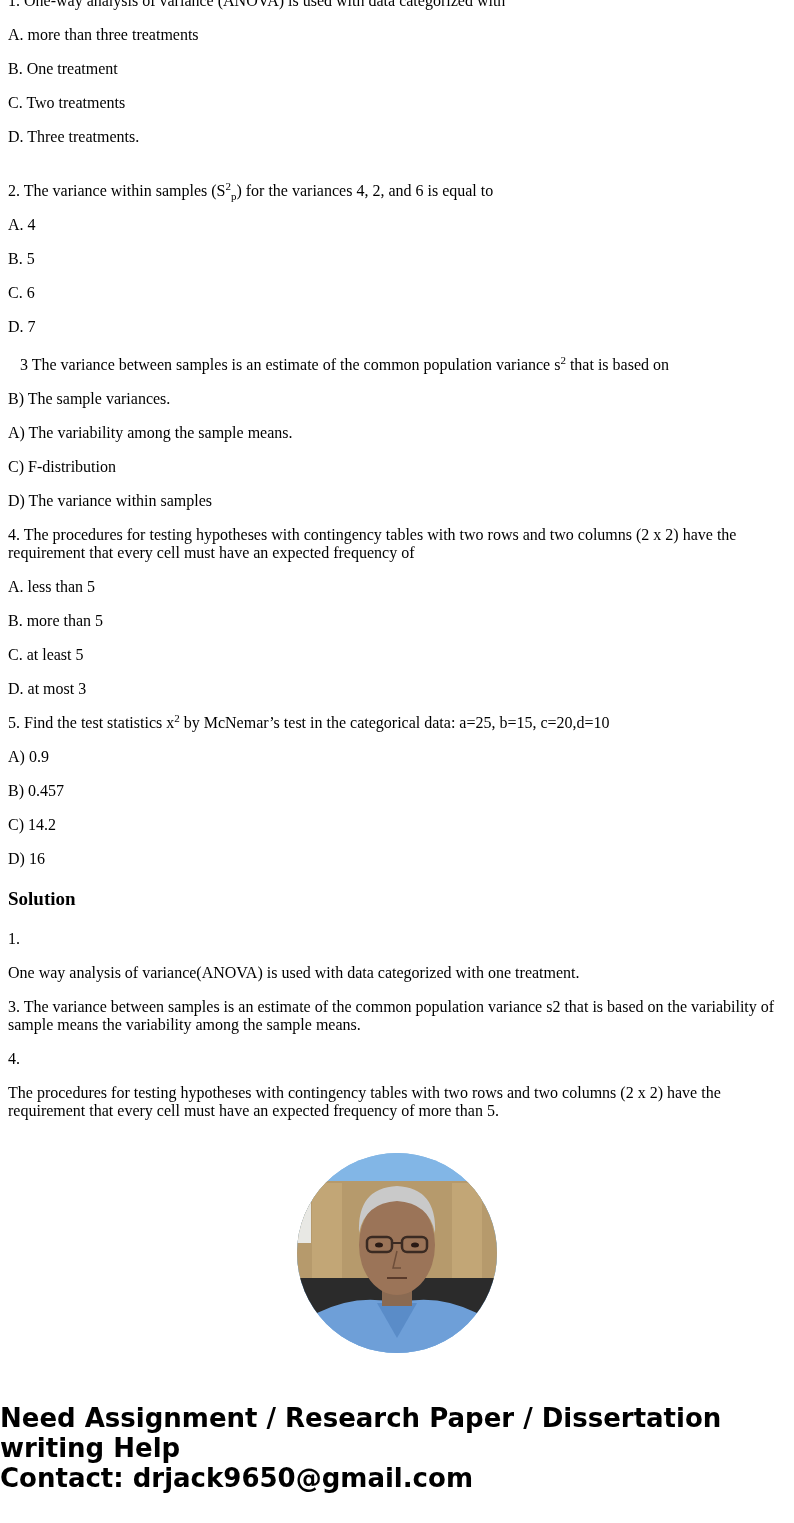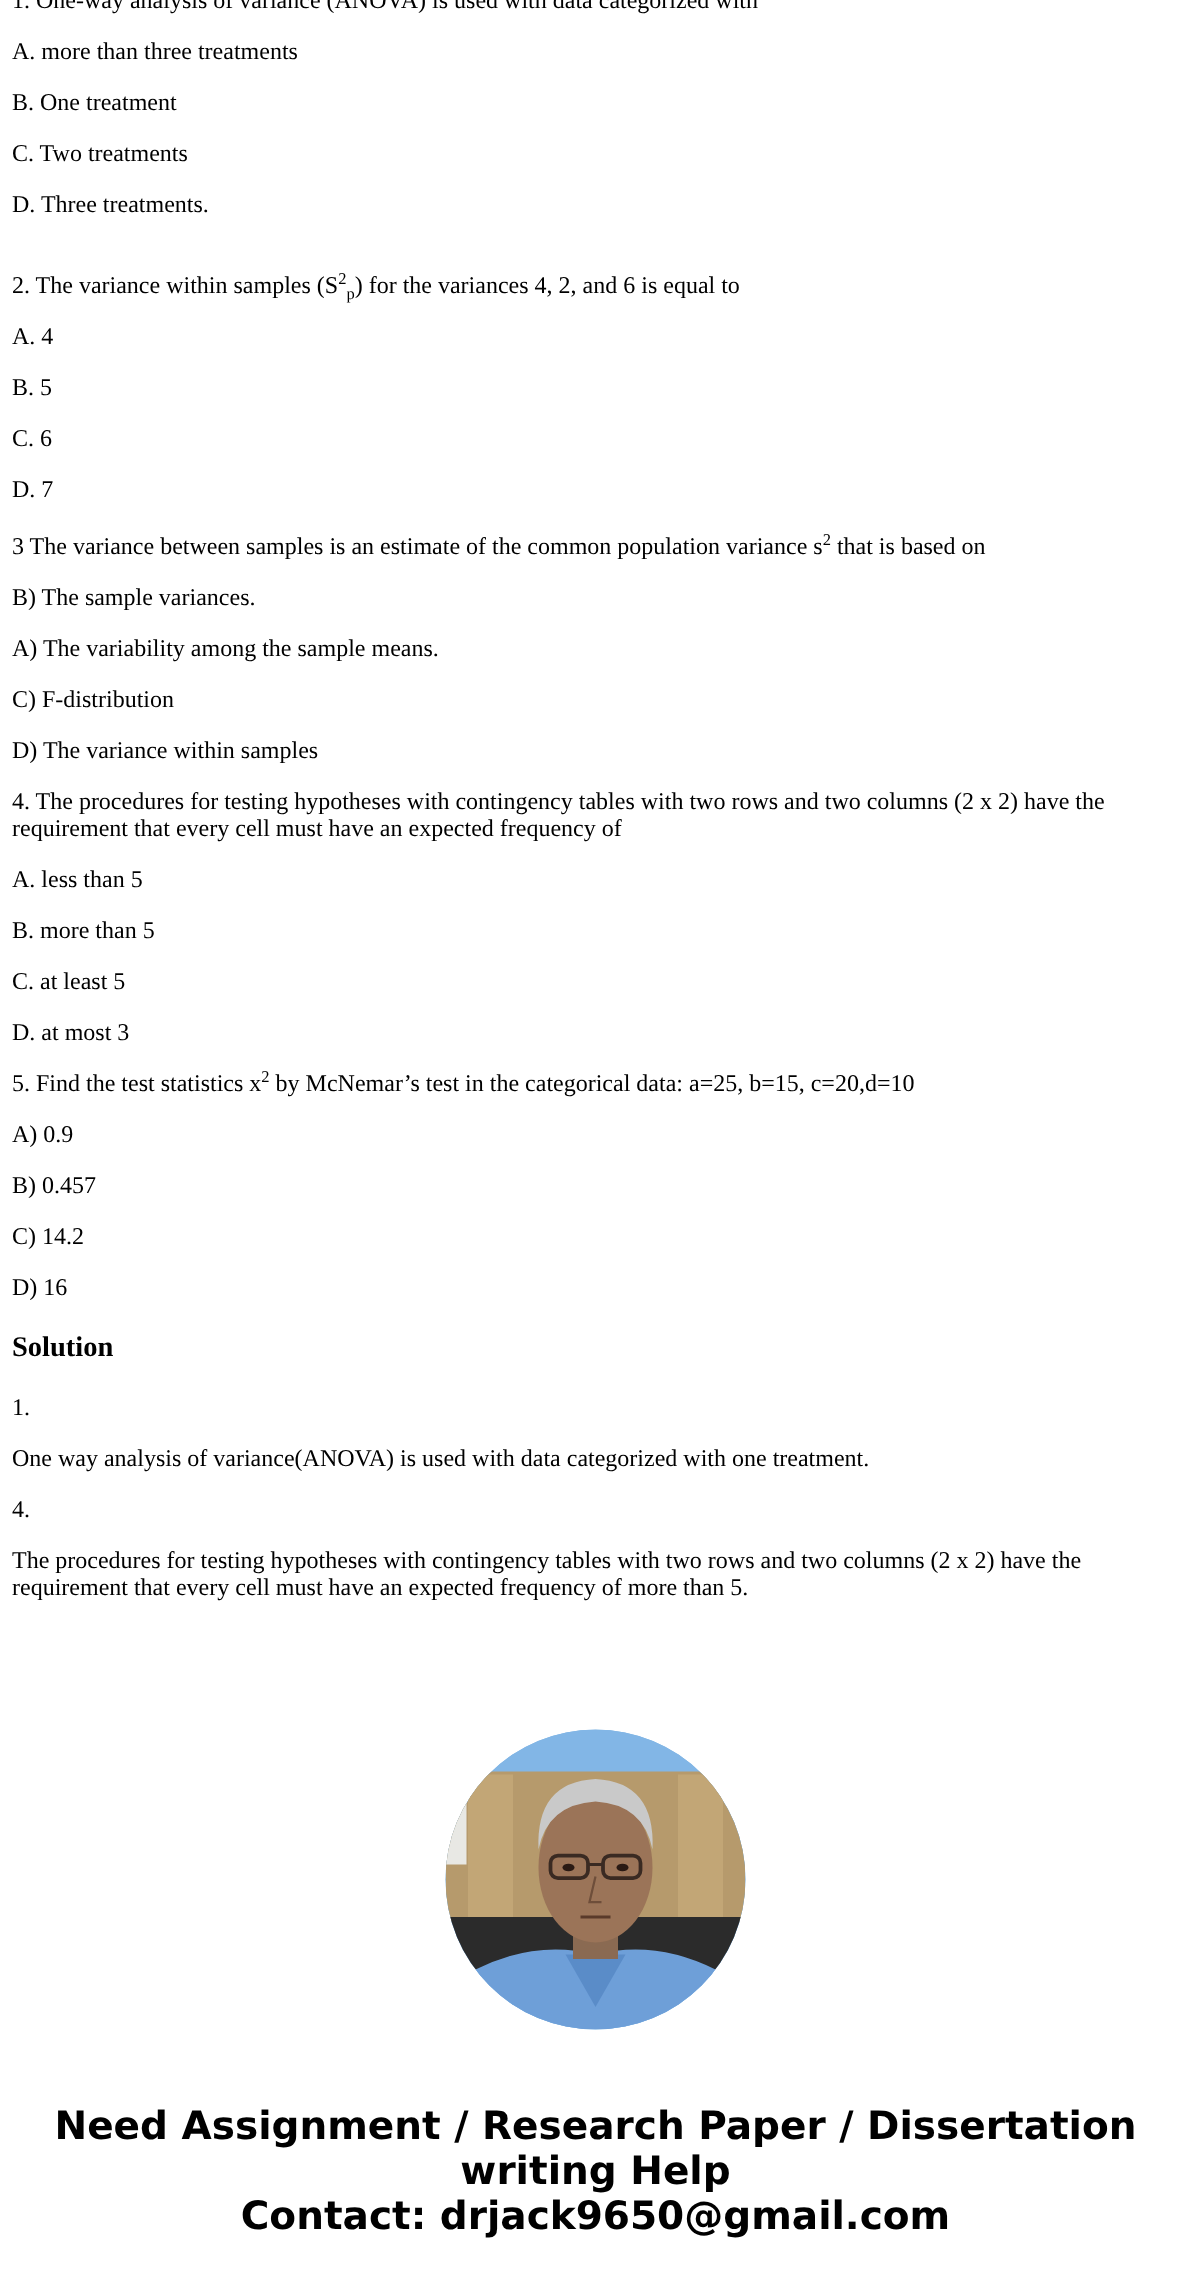--- a/index.html
+++ b/index.html
@@ -51,21 +51,20 @@
       height: 200px;
       border-radius: 50%;
       overflow: hidden;
       background: #7fb4e3;
     }
     .footer {
       position: absolute;
       left: 0;
       top: 1403px;
       width: 794px;
-      text-align: center;
       font-family: "DejaVu Sans", sans-serif;
       font-weight: bold;
       font-size: 26px;
       line-height: 30px;
       color: #000;
     }
   </style>
 </head>
 <body>
 
@@ -76,41 +75,42 @@
   <p>B. One treatment</p>
   <p>C. Two treatments</p>
   <p>D. Three treatments.</p>
 
   <p class="q" style="margin-top:36px;"><span>2. The variance within samples (S</span><sup>2</sup><sub>p</sub><span>) for the variances 4, 2, and 6 is equal to</span></p>
   <p>A. 4</p>
   <p>B. 5</p>
   <p>C. 6</p>
   <p>D. 7</p>
 
-  <p class="q" style="margin-top:20px;"><span>3 The variance between samples is an estimate of the common population variance s</span><sup>2</sup><span> that is based on</span></p>
+  <p class="q" style="margin-top:20px;margin-left:12px;"><span>3 The variance between samples is an estimate of the common population variance s</span><sup>2</sup><span> that is based on</span></p>
   <p>B) The sample variances.</p>
   <p>A) The variability among the sample means.</p>
   <p>C) F-distribution</p>
   <p>D) The variance within samples</p>
 
   <p class="q">4. The procedures for testing hypotheses with contingency tables with two rows and two columns (2 x 2) have the requirement that every cell must have an expected frequency of</p>
   <p>A. less than 5</p>
   <p>B. more than 5</p>
   <p>C. at least 5</p>
   <p>D. at most 3</p>
 
   <p class="q" style="margin-top:8px;"><span>5. Find the test statistics x</span><sup>2</sup><span> by McNemar’s test in the categorical data: a=25, b=15, c=20,d=10</span></p>
   <p>A) 0.9</p>
   <p>B) 0.457</p>
   <p>C) 14.2</p>
   <p>D) 16</p>
 
   <h3 class="solution-heading">Solution</h3>
   <p>1.</p>
   <p>One way analysis of variance(ANOVA) is used with data categorized with one treatment.</p>
+  <p>3. The variance between samples is an estimate of the common population variance s2 that is based on the variability of sample means the variability among the sample means.</p>
   <p>4.</p>
   <p>The procedures for testing hypotheses with contingency tables with two rows and two columns (2 x 2) have the requirement that every cell must have an expected frequency of more than 5.</p>
 </div>
 
 <div class="avatar-wrap" aria-label="author-photo">
   <svg width="200" height="200" viewBox="0 0 200 200">
     <rect x="0" y="0" width="200" height="200" fill="#82b6e6"></rect>
 
     <rect x="0" y="28" width="200" height="100" fill="#b69a6c"></rect>
     <rect x="15" y="30" width="30" height="95" fill="#c2a676"></rect>

